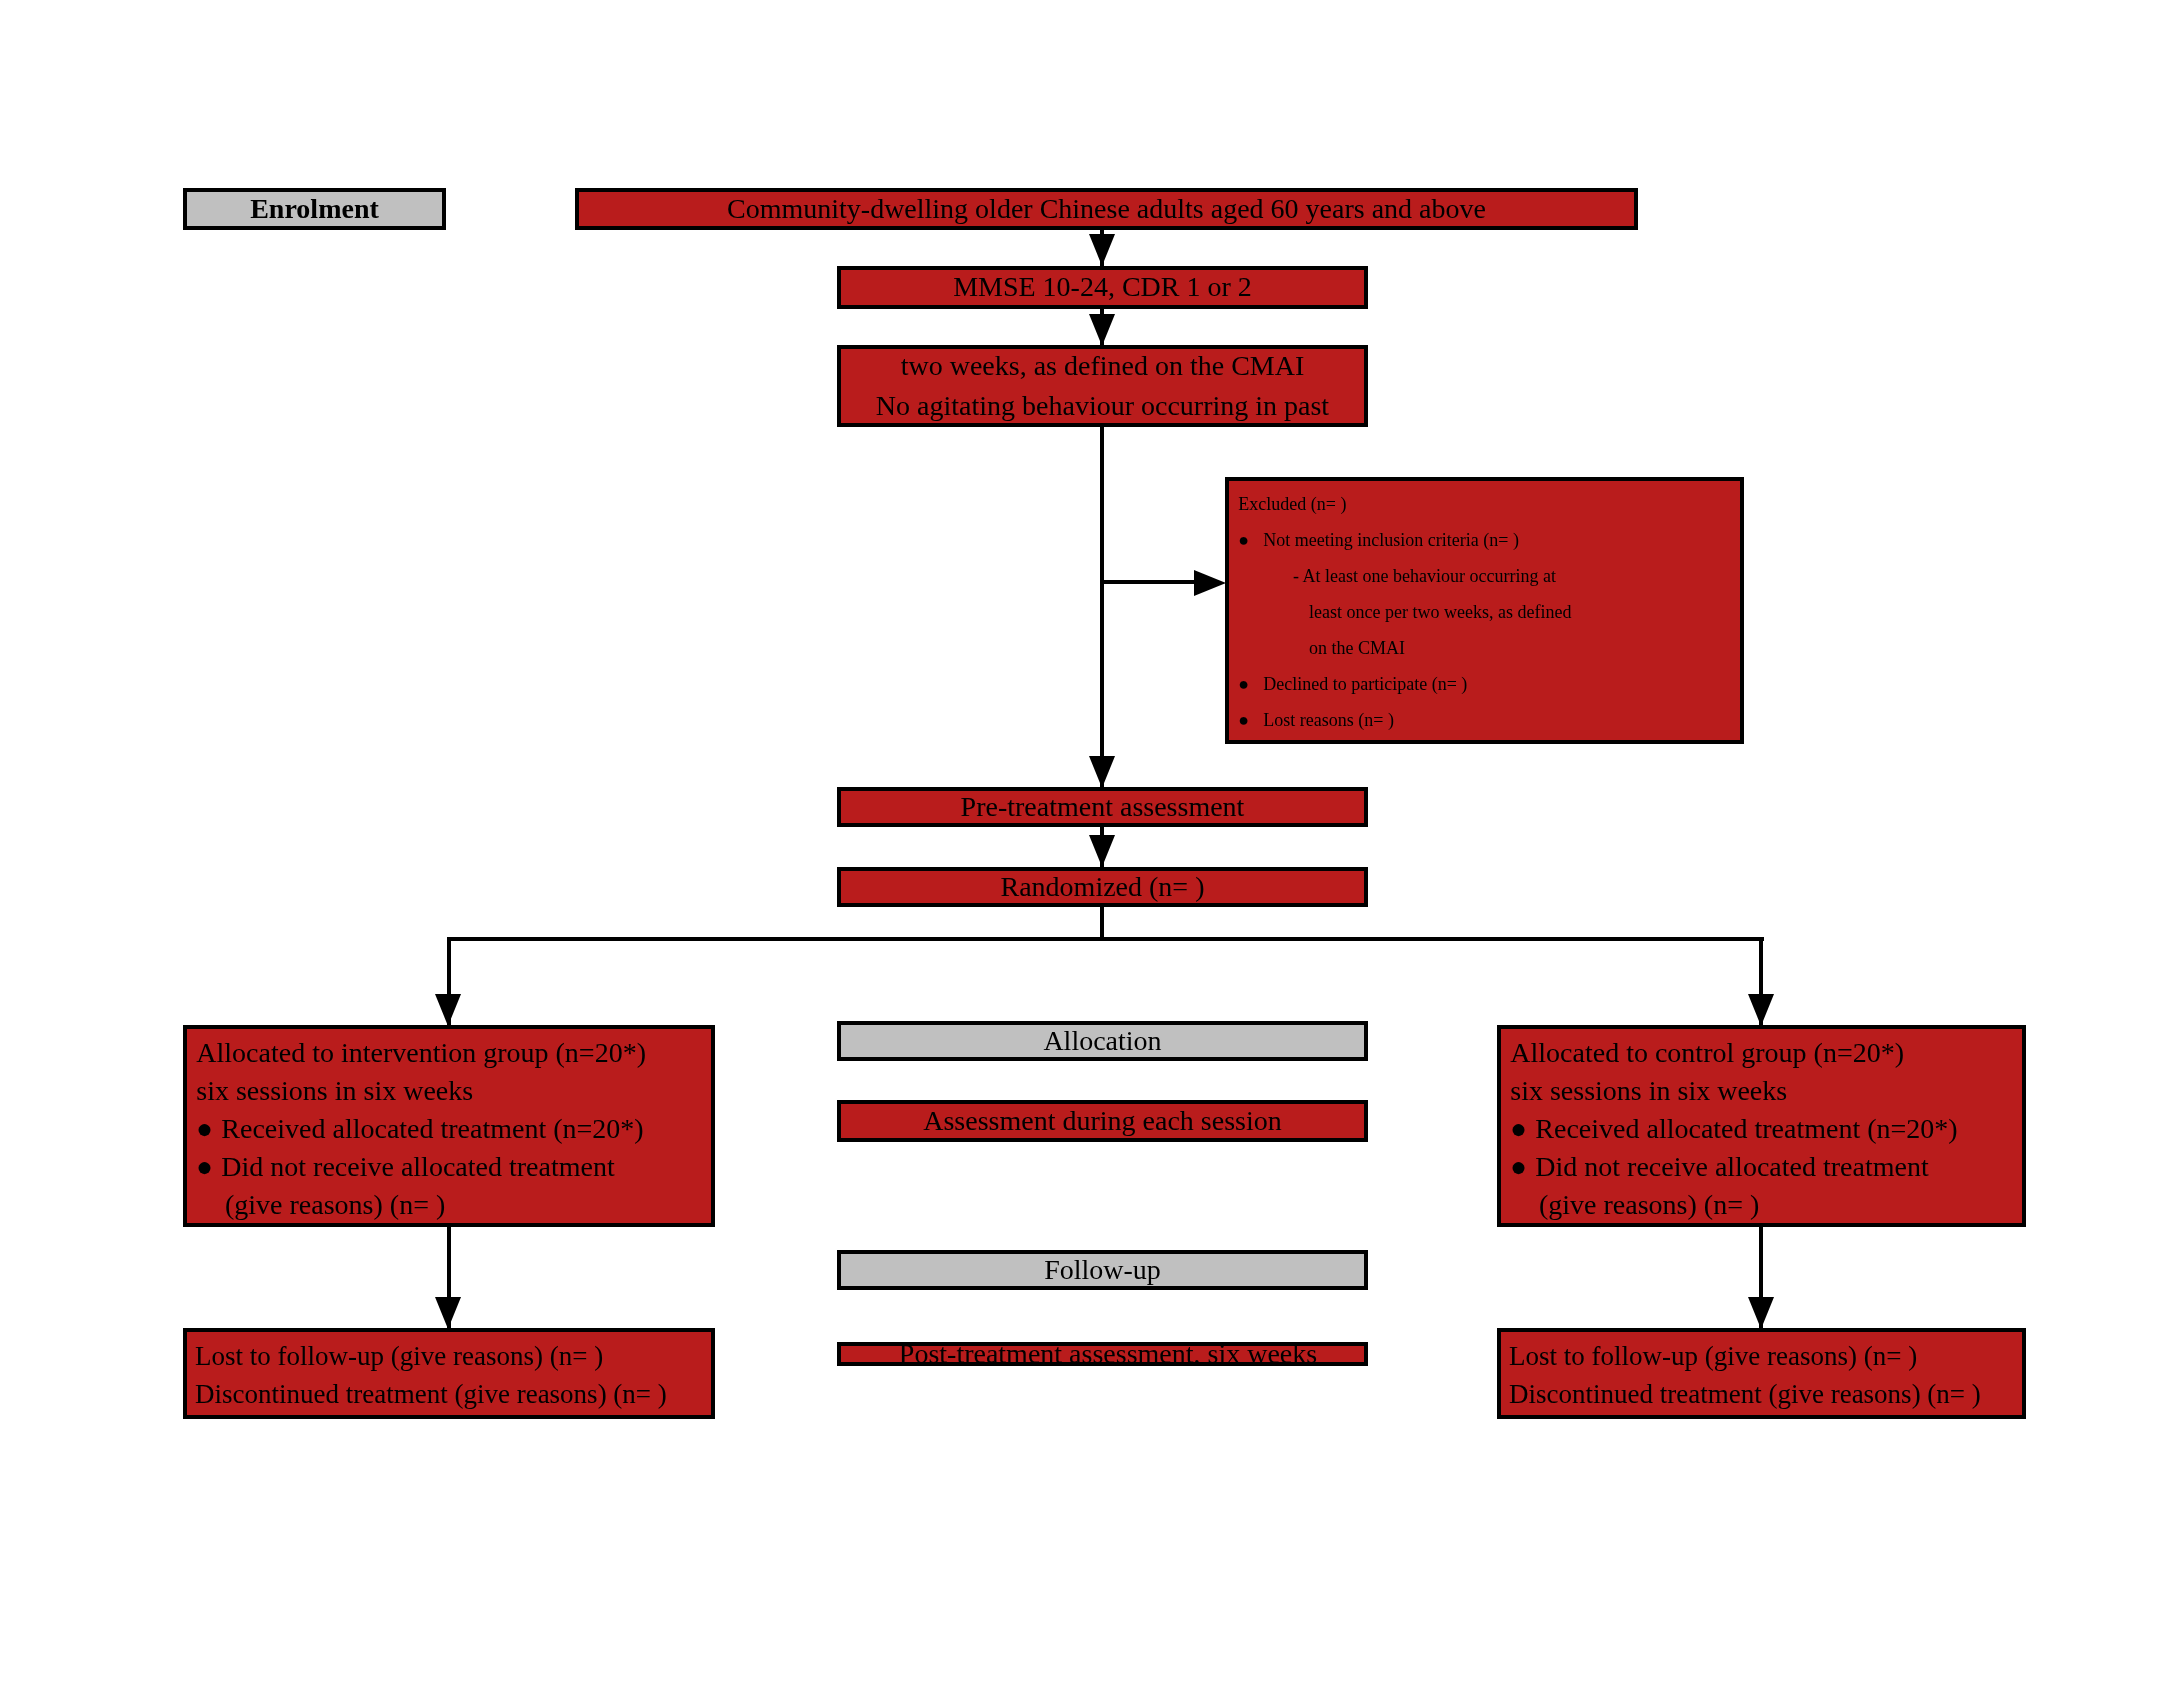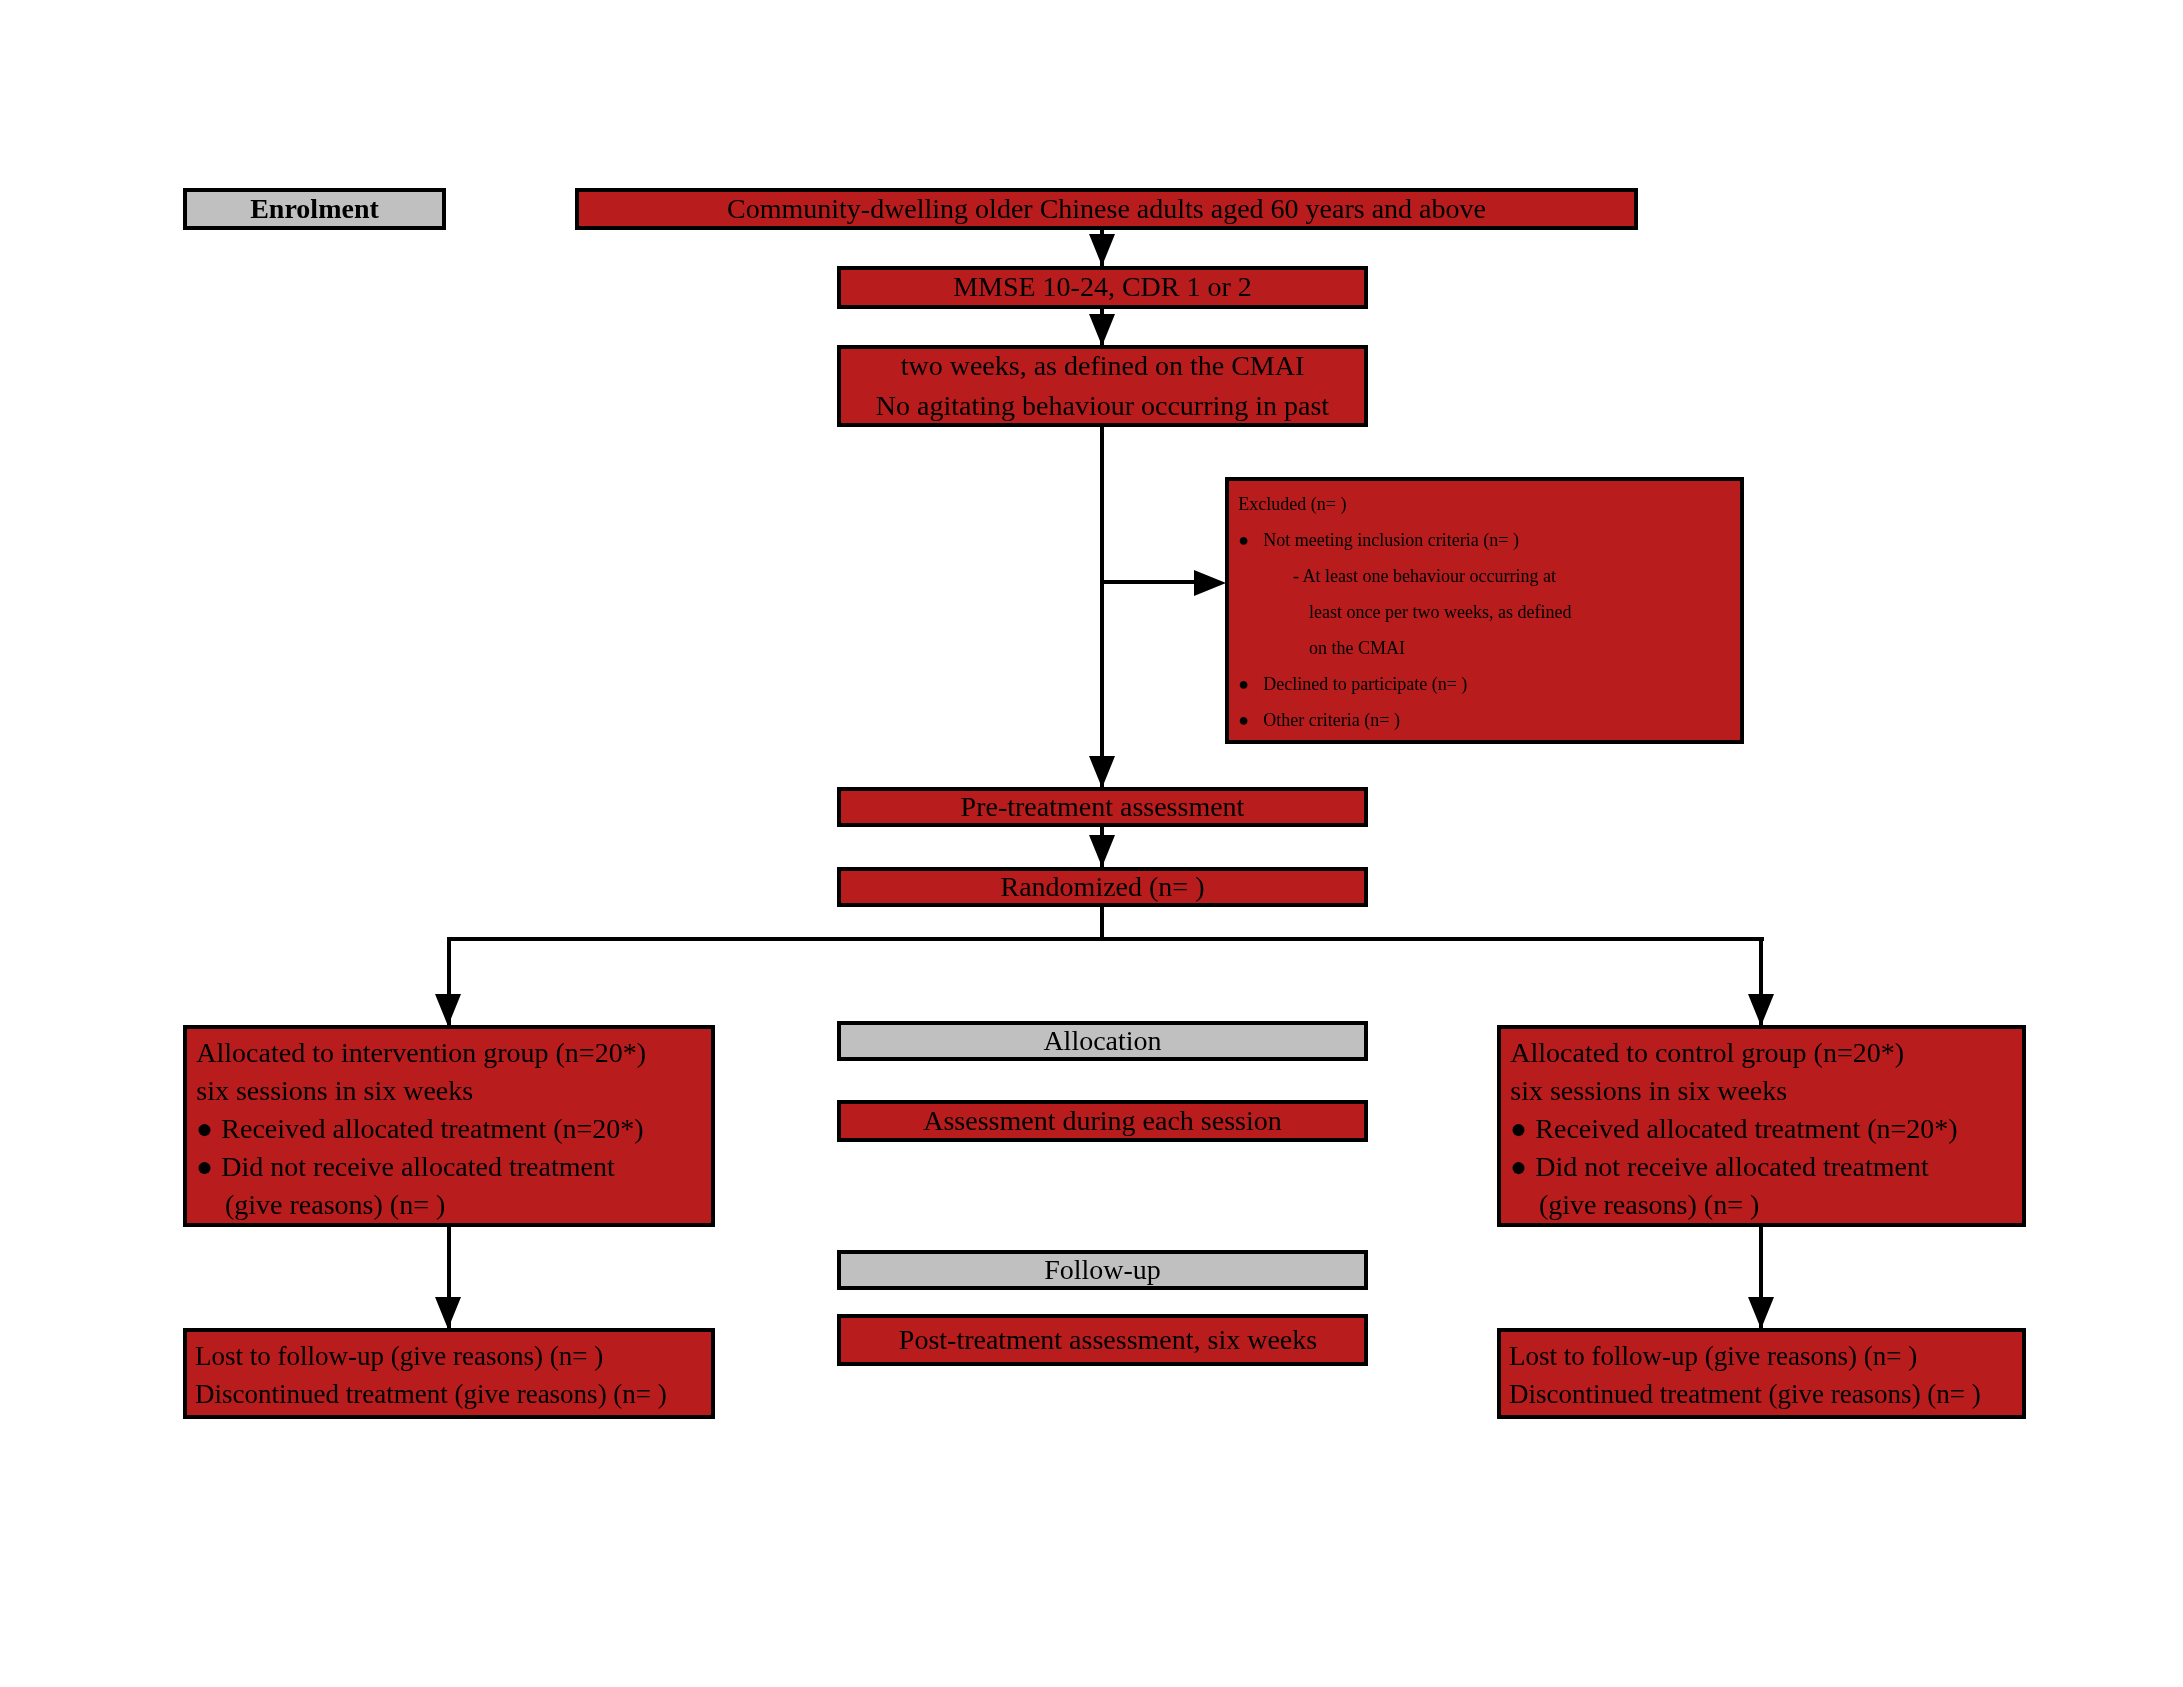--- a/index.html
+++ b/index.html
@@ -78,21 +78,21 @@
     </div>
     <div class="ln sub1">- At least one behaviour occurring at</div>
     <div class="ln sub2">least once per two weeks, as defined</div>
     <div class="ln sub2">on the CMAI</div>
     <div class="ln bl">
       <span class="bullet">●</span>
       <span>Declined to participate (n= )</span>
     </div>
     <div class="ln bl">
       <span class="bullet">●</span>
-      <span>Other criteria (n= )</span>
+      <span>Lost reasons (n= )</span>
     </div>
   </div>
 
   <div class="box" style="left:837px; top:787px; width:531px; height:40px;">Pre-treatment assessment</div>
 
   <div class="vline" style="left:1100px; top:827px; height:40px;"></div>
   <div class="ah-down" style="left:1089px; top:835px;"></div>
 
   <div class="box" style="left:837px; top:867px; width:531px; height:40px;">Randomized (n= )</div>
 
@@ -135,21 +135,21 @@
     <div class="ln sub3">(give reasons) (n= )</div>
   </div>
 
   <div class="vline" style="left:447px; top:1227px; height:101px;"></div>
   <div class="ah-down" style="left:435px; top:1297px;"></div>
   <div class="vline" style="left:1759px; top:1227px; height:101px;"></div>
   <div class="ah-down" style="left:1748px; top:1297px;"></div>
 
   <div class="box hdr" style="left:837px; top:1250px; width:531px; height:40px;">Follow-up</div>
 
-  <div class="box" style="left:837px; top:1314px; width:531px; height:52px;padding-left:11px;">Post-treatment assessment, six weeks</div>
+  <div class="box" style="left:837px; top:1342px; width:531px; height:24px;padding-left:11px;">Post-treatment assessment, six weeks</div>
 
   <div class="box multi fup" style="left:183px; top:1328px; width:532px; height:91px;">
     <div class="ln">Lost to follow-up (give reasons) (n= )</div>
     <div class="ln">Discontinued treatment (give reasons) (n= )</div>
   </div>
 
   <div class="box multi fup" style="left:1497px; top:1328px; width:529px; height:91px;">
     <div class="ln">Lost to follow-up (give reasons) (n= )</div>
     <div class="ln">Discontinued treatment (give reasons) (n= )</div>
   </div>

